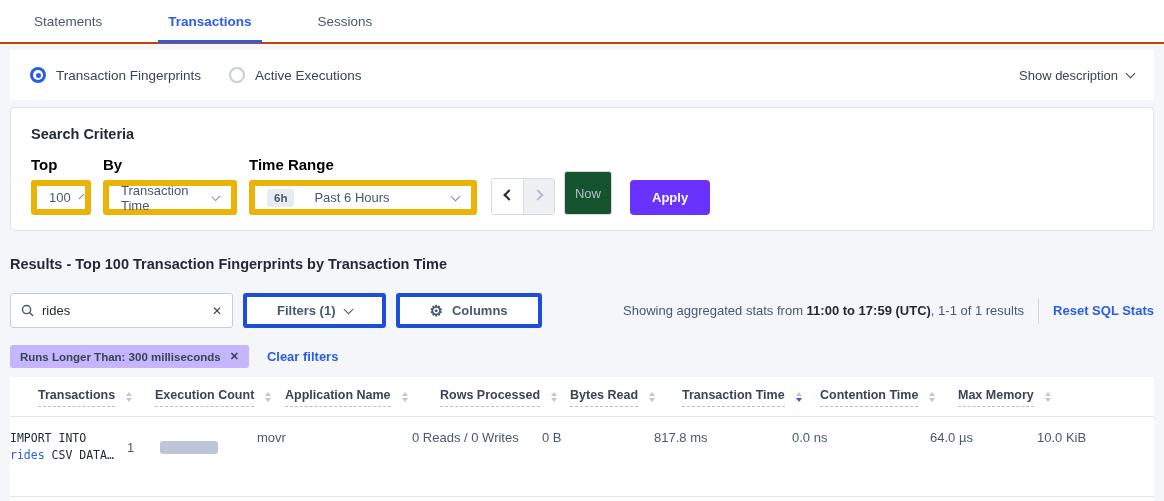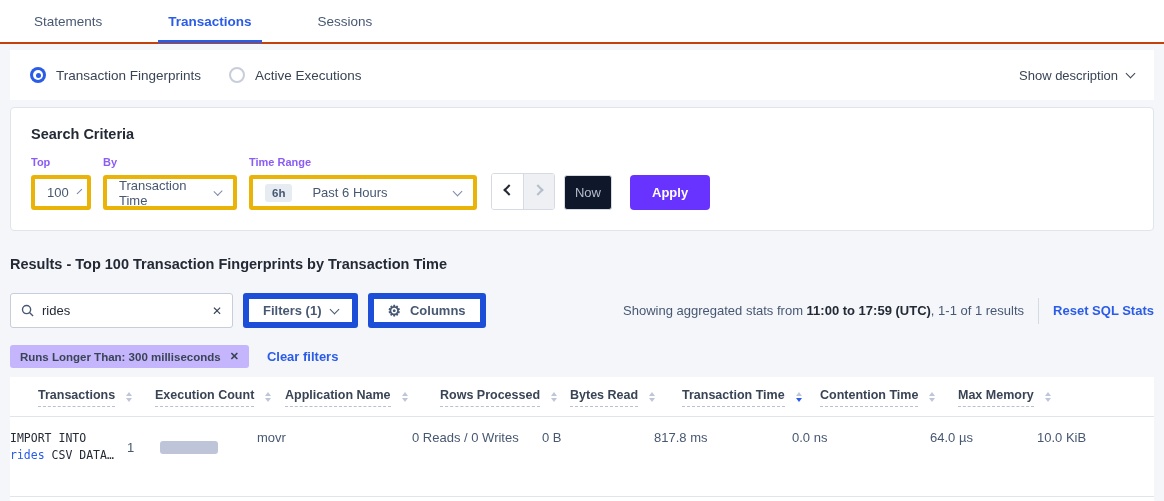--- a/index.html
+++ b/index.html
@@ -48,23 +48,23 @@
     transform:rotate(45deg); margin-top:-3px;
   }
   
   .criteria-card {
     margin-top:7px; border:1px solid #e0e5eb; border-radius:4px;
     padding:18px 20px 22px 20px; height:124px;
   }
   .criteria-title { font-size:14.5px; font-weight:700; color:#242a35; }
   .criteria-form { display:flex; align-items:flex-end; margin-top:14px; }
   .field { margin-right:12px; }
-  .field-label { font-size:11px; font-weight:700; color:#8b5cf6; margin-bottom:7px; }
+  .field-label { font-size:15px; font-weight:700; color:#000000; margin-bottom:7px; }
   .select {
-    border:4px solid #eab308; border-radius:3px; height:35px; background:#fff;
+    border:6px solid #eab308; border-radius:3px; height:35px; background:#fff;
     display:flex; align-items:center; padding:0 12px; cursor:pointer; color:#475872;
     justify-content:space-between; gap:10px;
   }
   .select .chev { color:#7e89a9; }
   .sel-top { width:60px; }
   .sel-by { width:134px; }
   .sel-time { width:228px; }
   .time-badge {
     background:#e7ecf3; color:#475872; font-weight:700; font-size:11.5px;
     border-radius:3px; padding:3px 7px; margin-right:10px;
@@ -72,43 +72,43 @@
   .sel-time .val { flex:1; text-align:left; }
   .arrow-group { display:flex; margin-left:2px; border:1px solid #d6dbe3; border-radius:3px; overflow:hidden; }
   .arrow-btn { width:31px; height:35px; display:flex; align-items:center; justify-content:center; cursor:pointer; background:#fff; }
   .arrow-btn + .arrow-btn { border-left:1px solid #d6dbe3; }
   .arrow-btn .chev { width:8px; height:8px; border-width:2.2px; }
   .arrow-left { color:#242a35; }
   .arrow-left .chev { transform:rotate(135deg); margin-right:-3px; }
   .arrow-right { background:#eef0f4; color:#b6bdcc; cursor:default; }
   .arrow-right .chev { transform:rotate(-45deg); margin-left:-3px; }
   .now-btn {
-    margin-left:9px; width:48px; height:35px; border:1px solid #d6dbe3; border-radius:3px;
-    background:#0f172a; color:#b6bdcc; display:flex; align-items:center; justify-content:center; cursor:default;
+    margin-left:9px; width:48px; height:44px; border:1px solid #d6dbe3; border-radius:3px;
+    background:#14532d; color:#b6bdcc; display:flex; align-items:center; justify-content:center; cursor:default;
   }
   .apply-btn {
     margin-left:18px; height:35px; padding:0 22px; border:none; border-radius:4px;
     background:#6933ff; color:#fff; font-weight:700; font-size:13px; cursor:pointer;
     font-family:"Liberation Sans",sans-serif;
   }
   
   .results-title { margin:25px 10px 0 10px; font-size:14.5px; font-weight:700; color:#242a35; }
   .search-row { display:flex; align-items:center; margin:21px 10px 0 10px; }
   .search-box {
     width:223px; height:35px; border:1px solid #c7cdda; border-radius:3px; background:#fff;
     display:flex; align-items:center; padding:0 10px; gap:8px;
   }
   .search-box input {
     border:none; outline:none; flex:1; font-size:13px; color:#242a35; min-width:0;
     font-family:"Liberation Sans",sans-serif;
   }
   .clear-x { color:#394455; font-size:12px; cursor:pointer; line-height:1; }
   .btn {
-    height:35px; border:6px solid #1d4ed8; border-radius:3px; background:#fff;
-    display:flex; align-items:center; gap:9px; padding:0 14px; cursor:pointer;
+    height:35px; border:4px solid #1d4ed8; border-radius:3px; background:#fff;
+    display:flex; align-items:center; gap:9px; padding:0 30px; cursor:pointer;
     font-weight:700; color:#475872; font-size:13px;
   }
   .filters-btn { margin-left:10px; }
   .columns-btn { margin-left:10px; }
   .gear { font-size:15px; color:#475872; line-height:1; }
   .spacer { flex:1; }
   .stats-text { color:#475872; font-size:13px; white-space:nowrap; }
   .stats-text b { color:#242a35; }
   .vdivider { width:1px; height:26px; background:#d6dbe3; margin:0 14px; }
   .link { color:#2a5ce8; font-weight:700; cursor:pointer; font-size:13px; white-space:nowrap; }

